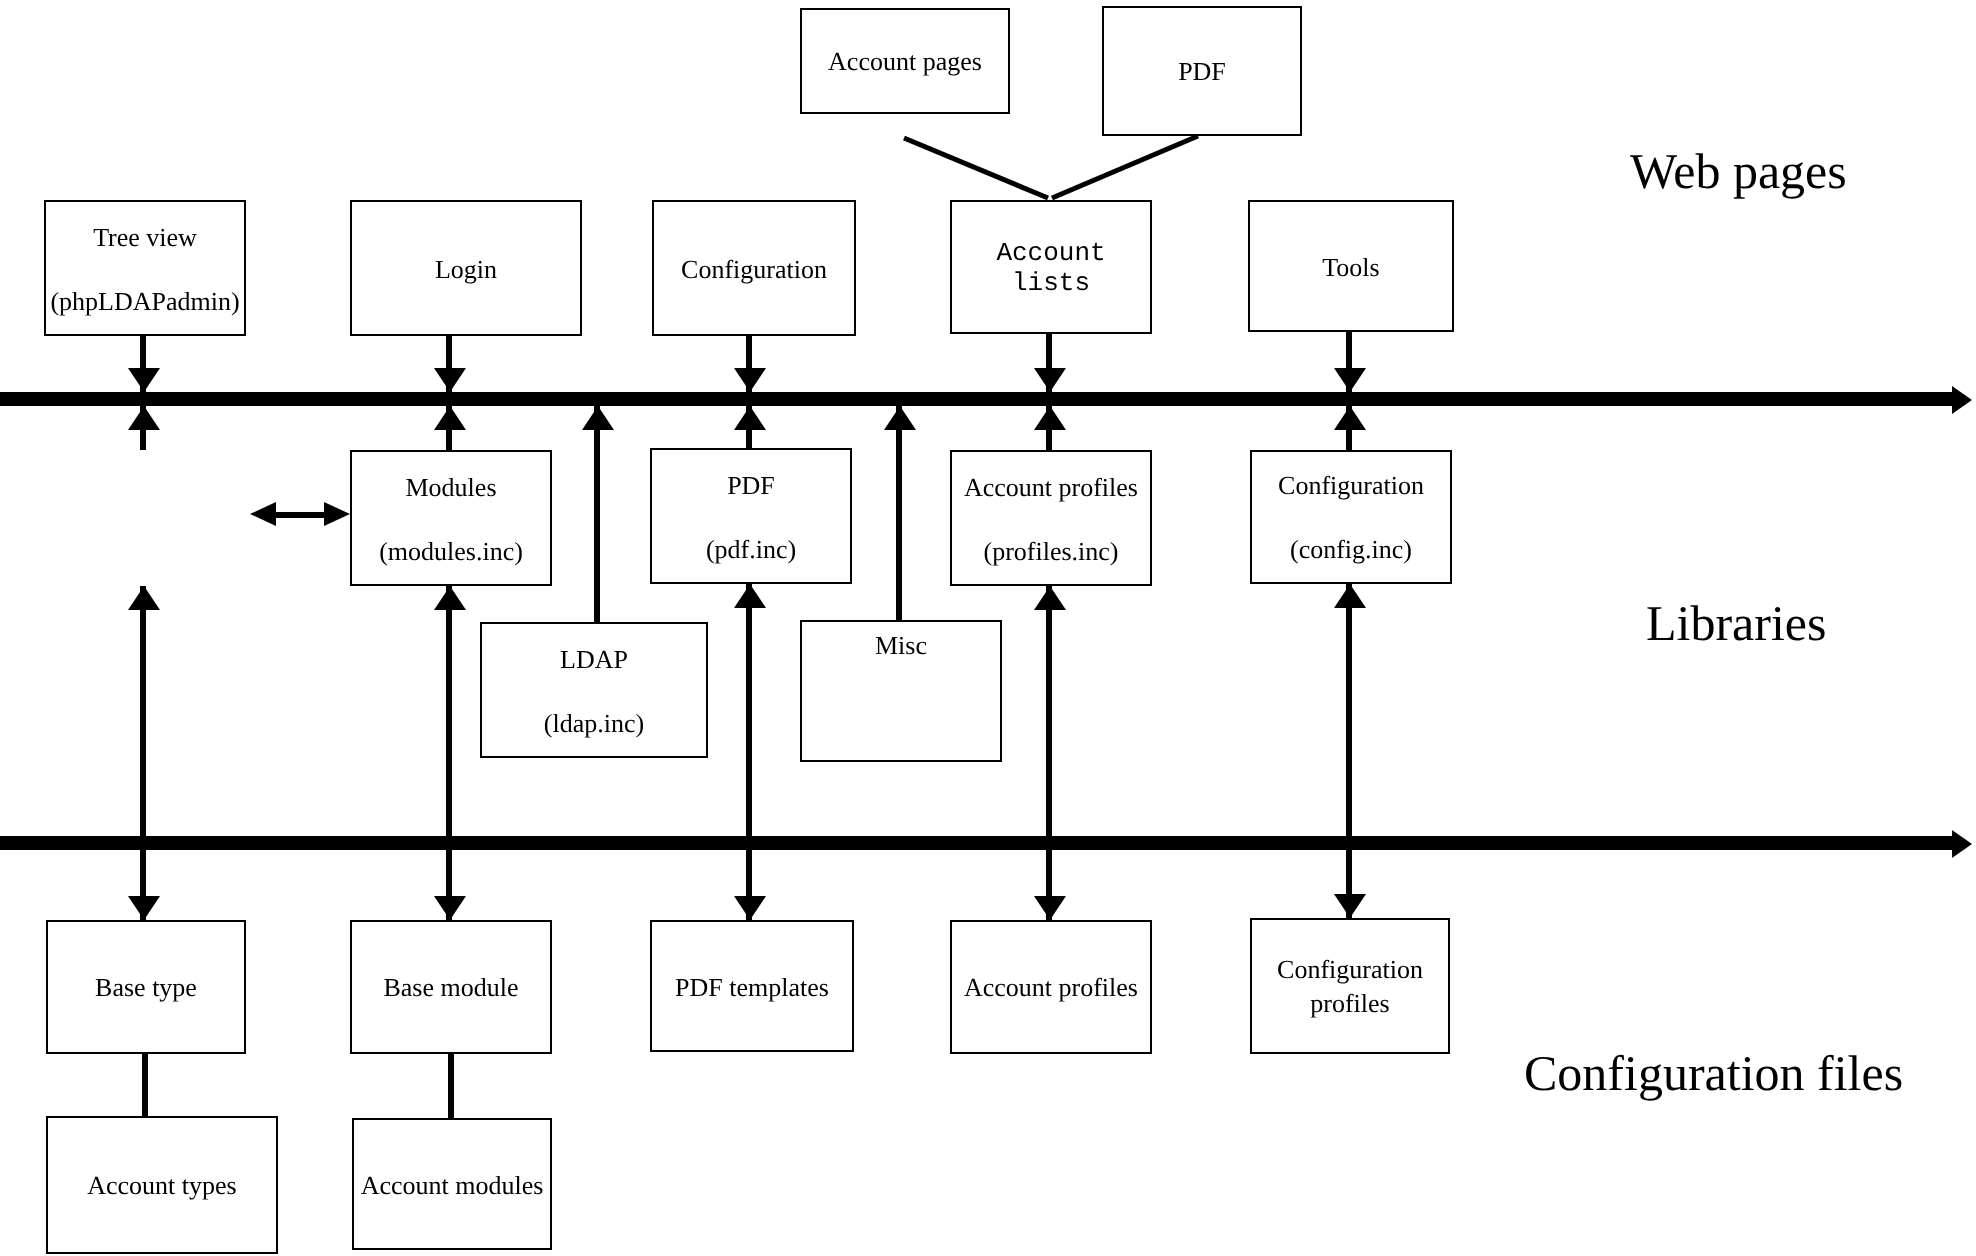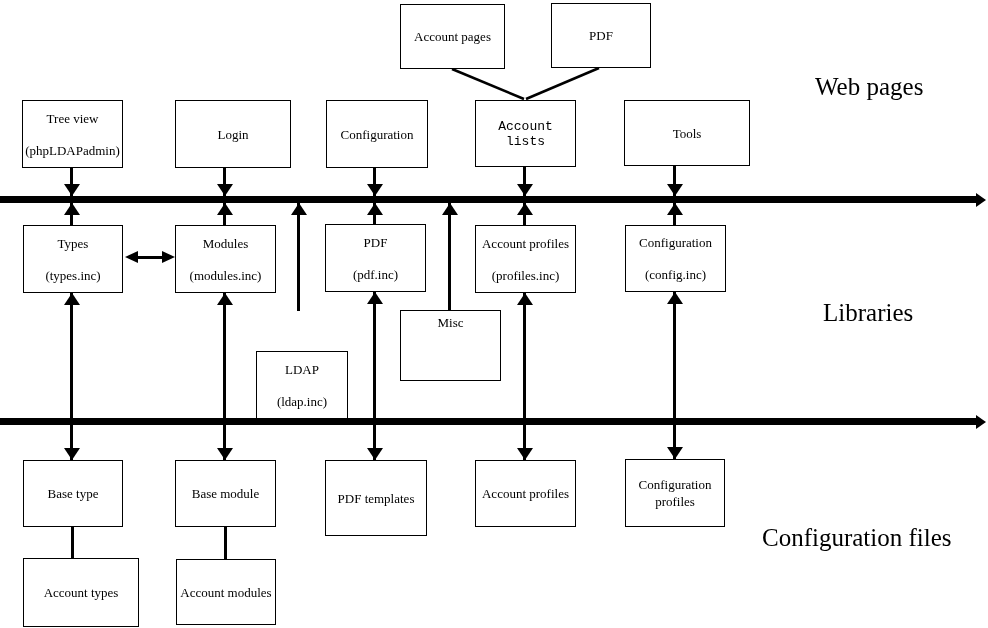--- a/index.html
+++ b/index.html
@@ -47,80 +47,76 @@
 
   <div class="bar" style="left:0;top:196;left:0px;top:196px;width:976px;"></div>
   <div class="tri bartip-r" style="left:976px;top:193px;"></div>
   <div class="bar" style="left:0px;top:418px;width:976px;"></div>
   <div class="tri bartip-r" style="left:976px;top:415px;"></div>
 
   <div class="seclabel" style="left:815px;top:73px;">Web pages</div>
   <div class="seclabel" style="left:823px;top:299px;">Libraries</div>
   <div class="seclabel" style="left:762px;top:524px;">Configuration files</div>
 
-  <div class="box" style="left:400px;top:4px;width:105px;height:65px;">
+  <div class="box" style="left:400px;top:4px;width:105px;height:53px;">
     <div>Account pages</div>
   </div>
   <div class="box" style="left:551px;top:3px;width:100px;height:65px;">
     <div>PDF</div>
   </div>
 
   <div class="box p2" style="left:22px;top:100px;width:101px;height:68px;">
     <div>Tree view</div>
     <div>(phpLDAPadmin)</div>
   </div>
   <div class="box" style="left:175px;top:100px;width:116px;height:68px;">
     <div>Login</div>
   </div>
   <div class="box" style="left:326px;top:100px;width:102px;height:68px;">
     <div>Configuration</div>
   </div>
   <div class="box" style="left:475px;top:100px;width:101px;height:67px;font-family:Liberation Mono, monospace;">
     <div>Account lists</div>
   </div>
-  <div class="box" style="left:624px;top:100px;width:126px;height:66px;">
+  <div class="box" style="left:624px;top:100px;width:103px;height:66px;">
     <div>Tools</div>
   </div>
 
-  <div class="box p2" style="left:23px;top:225px;width:100px;height:68px;">
-    <div>Types</div>
-    <div>(types.inc)</div>
-  </div>
   <div class="box p2" style="left:175px;top:225px;width:101px;height:68px;">
     <div>Modules</div>
     <div>(modules.inc)</div>
   </div>
   <div class="box p2" style="left:325px;top:224px;width:101px;height:68px;">
     <div>PDF</div>
     <div>(pdf.inc)</div>
   </div>
   <div class="box p2" style="left:475px;top:225px;width:101px;height:68px;">
     <div>Account profiles</div>
     <div>(profiles.inc)</div>
   </div>
   <div class="box p2" style="left:625px;top:225px;width:101px;height:67px;">
     <div>Configuration</div>
     <div>(config.inc)</div>
   </div>
 
-  <div class="box p2" style="left:256px;top:311px;width:92px;height:68px;margin-top:40px;">
+  <div class="box p2" style="left:240px;top:311px;width:114px;height:68px;">
     <div>LDAP</div>
     <div>(ldap.inc)</div>
   </div>
   <div class="box misc" style="left:400px;top:310px;width:101px;height:71px;">
     <div>Misc</div>
   </div>
 
   <div class="box" style="left:23px;top:460px;width:100px;height:67px;">
     <div>Base type</div>
   </div>
   <div class="box" style="left:175px;top:460px;width:101px;height:67px;">
     <div>Base module</div>
   </div>
-  <div class="box" style="left:325px;top:460px;width:102px;height:76px;">
+  <div class="box" style="left:325px;top:460px;width:102px;height:66px;">
     <div>PDF templates</div>
   </div>
   <div class="box" style="left:475px;top:460px;width:101px;height:67px;">
     <div>Account profiles</div>
   </div>
   <div class="box p2tight" style="left:625px;top:459px;width:100px;height:68px;">
     <div>Configuration</div>
     <div>profiles</div>
   </div>
 

